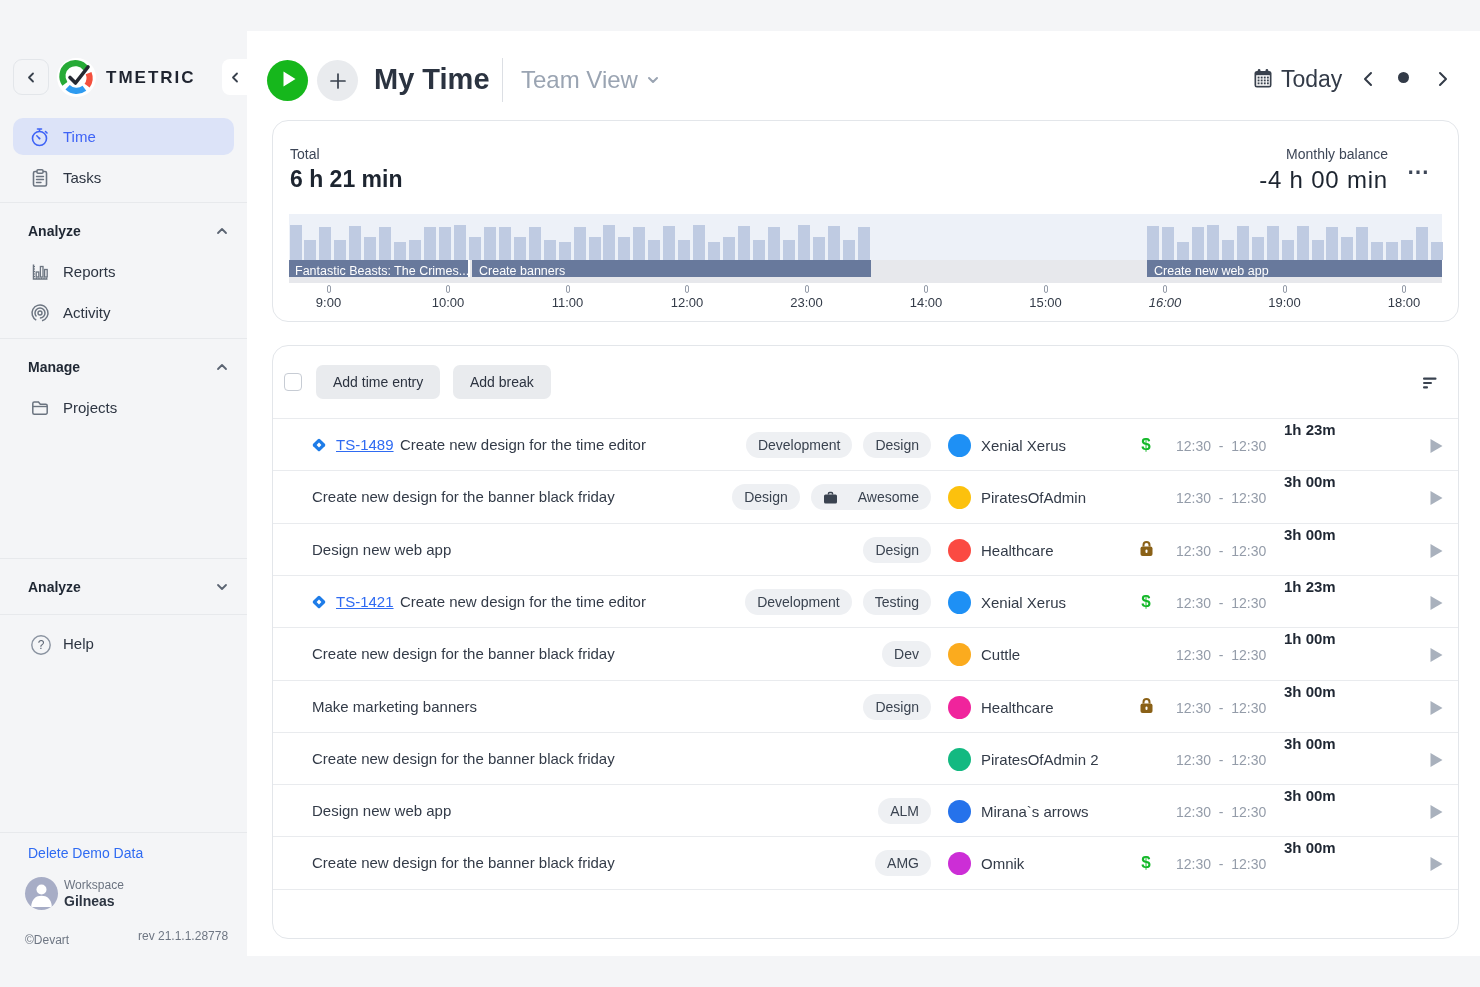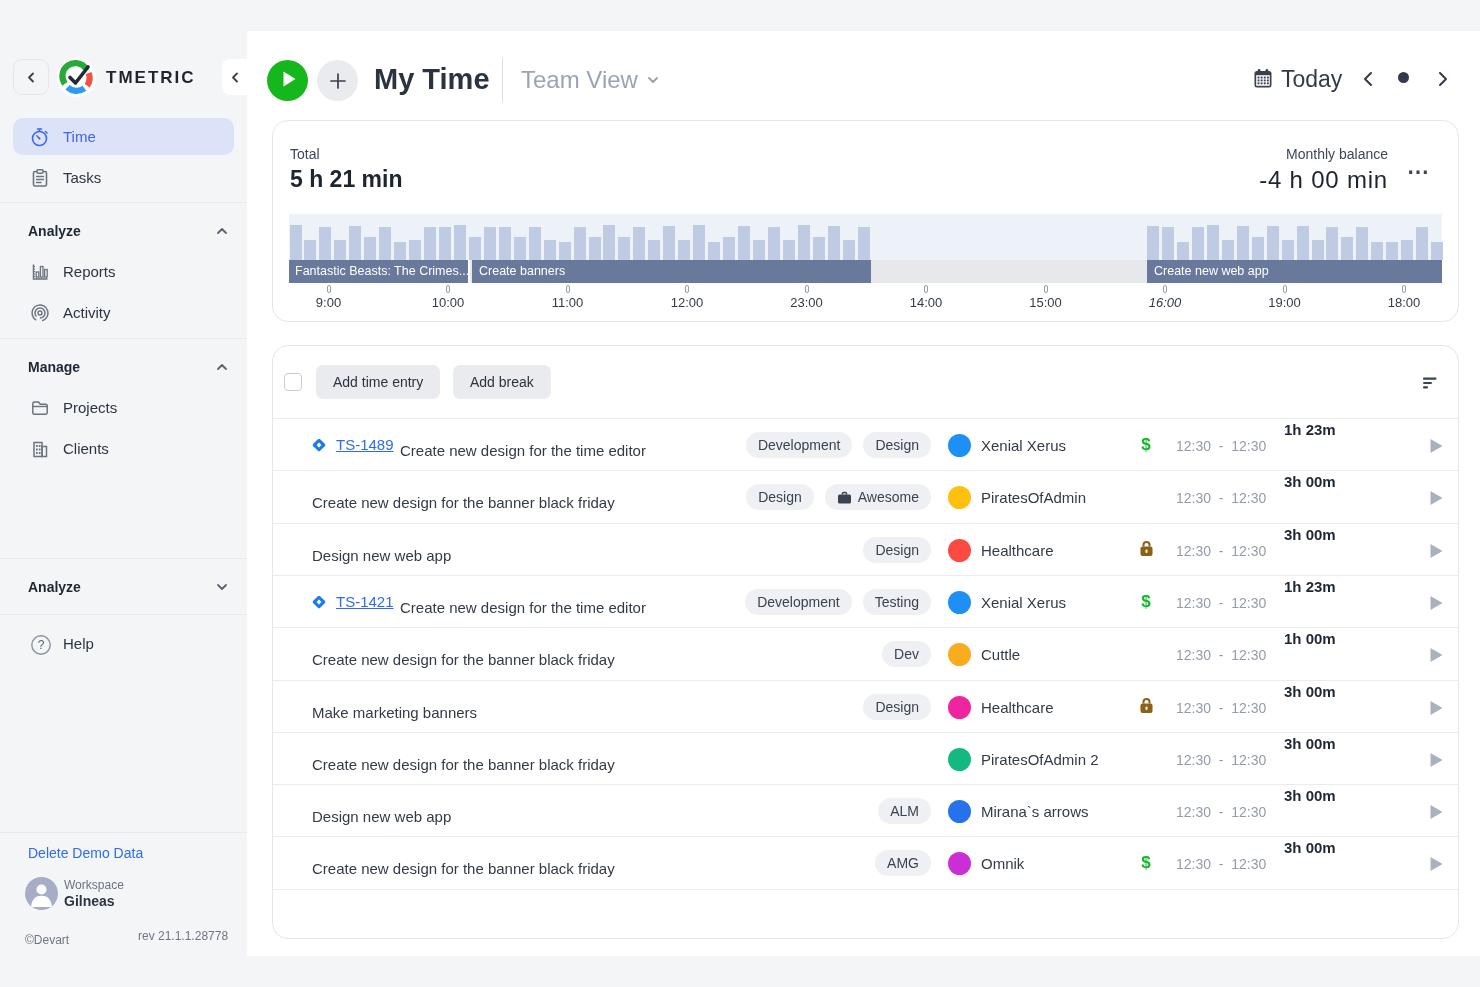--- a/index.html
+++ b/index.html
@@ -34,28 +34,28 @@
 .today { position:absolute; left:1281px; top:66px; font-size:23px; color:#333b48; }
 .calic { position:absolute; left:1253px; top:68px; }
 .navc { position:absolute; top:68px; color:#333b48; }
 
 .card { position:absolute; left:272px; background:#fff; border:1px solid #e3e6ea; border-radius:16px; }
 .lab13 { position:absolute; font-size:14px; color:#3d4657; }
 .big { position:absolute; font-size:23px; color:#1d2530; }
 .chart { position:absolute; left:16px; top:93px; width:1153px; height:46px; background:#edf1f8; }
 .bar { position:absolute; bottom:0; width:12px; background:#bfcbe2; }
 .strip { position:absolute; left:16px; top:139px; width:1153px; height:23px; background:#e7e8ec; }
-.seg { position:absolute; top:0; height:23px; background:#68799c; color:#fff; font-size:12.5px; line-height:23px; padding-left:7px; overflow:hidden; white-space:nowrap; }
+.seg { position:absolute; top:0; height:17px; background:#68799c; color:#fff; font-size:12.5px; line-height:23px; padding-left:7px; overflow:hidden; white-space:nowrap; }
 .tick { position:absolute; top:164px; width:4px; height:8px; border:1.5px solid #959ca9; border-radius:3px; }
 .tlab { position:absolute; top:174px; font-size:13px; color:#333b48; width:50px; text-align:center; }
 
 .btn { position:absolute; top:19px; height:34px; background:#e9ebee; border-radius:7px; font-size:14px; color:#2c3340; display:flex; align-items:center; padding:0 17px; }
 .cbx { position:absolute; left:11px; top:27px; width:18px; height:18px; border:1.5px solid #c7ccd4; border-radius:4px; background:#fff; }
 .row { position:absolute; left:0; width:1185px; height:52.3px; border-top:1px solid #e9ebee; }
-.rtitle { position:absolute; top:23px; font-size:15px; color:#333b48; }
+.rtitle { position:absolute; top:17px; font-size:15px; color:#333b48; }
 .tslink { position:absolute; top:17px; font-size:15px; color:#2f6bf2; text-decoration:underline; }
 .tags { position:absolute; right:527px; top:13px; display:flex; gap:11px; }
 .tag { height:26px; background:#eef0f3; border-radius:13px; font-size:14px; color:#3a4350; display:flex; align-items:center; padding:0 12px; white-space:nowrap; }
 .pcirc { position:absolute; left:675px; top:15px; width:23px; height:23px; border-radius:50%; }
 .pname { position:absolute; left:708px; top:18px; font-size:15px; color:#333b48; }
 .bill { position:absolute; left:863px; top:16px; width:20px; height:20px; text-align:center; }
 .times { position:absolute; left:903px; top:19px; font-size:14px; color:#949ca9; }
 .dur { position:absolute; left:1011px; top:2px; font-size:15px; font-weight:bold; color:#1f2733; }
 .playrow { position:absolute; left:1156px; top:19px; }
 </style></head>
@@ -133,37 +133,20 @@
 <div class="shead" style="top:328px;">Manage</div>
     <div class="schev" style="top:329px;"><svg width="14" height="14" viewBox="0 0 14 14" style="">
         <path d="M3 9 L7 5 L11 9" fill="none" stroke="#5b6472" stroke-width="1.8" stroke-linecap="round" stroke-linejoin="round"></path>
       </svg></div>
 <div class="mitem" style="top:358px;">
       <span class="ic"><svg width="20" height="20" viewBox="0 0 20 20" style="">
           <path d="M2.8 5.5 a1.5 1.5 0 0 1 1.5 -1.5 h4.2 l1.8 2.2 h5.4 a1.5 1.5 0 0 1 1.5 1.5 v7 a1.5 1.5 0 0 1 -1.5 1.5 h-11.4 a1.5 1.5 0 0 1 -1.5 -1.5 z" fill="none" stroke="#6b7480" stroke-width="1.5"></path>
 <path d="M2.8 8.5 h14.4" stroke="#6b7480" stroke-width="1.4"></path>
         </svg></span>
       <span class="lbl">Projects</span>
-    </div>
-<div class="mitem" style="top:399px;">
-      <span class="ic"><svg width="20" height="20" viewBox="0 0 20 20" style="">
-          <g fill="none" stroke="#6b7480" stroke-width="1.5">
-<rect x="4" y="3.5" width="8" height="14"></rect>
-<rect x="12" y="7.5" width="4.5" height="10"></rect>
-</g>
-<g fill="#6b7480"> 
-            <rect x="6" y="6" width="1.7" height="2"></rect>
-            <rect x="8.8" y="6" width="1.7" height="2"></rect>
-<rect x="6" y="9.5" width="1.7" height="2"></rect>
-            <rect x="8.8" y="9.5" width="1.7" height="2"></rect>
-<rect x="6" y="13" width="1.7" height="2"></rect>
-            <rect x="8.8" y="13" width="1.7" height="2"></rect>
-          </g>
-        </svg></span>
-      <span class="lbl">Clients</span>
     </div>
 <div class="sdiv" style="top:527px;"></div>
 <div class="shead" style="top:548px;">Analyze</div>
     <div class="schev" style="top:549px;"><svg width="14" height="14" viewBox="0 0 14 14" style="">
         <path d="M3 5 L7 9 L11 5" fill="none" stroke="#5b6472" stroke-width="1.8" stroke-linecap="round" stroke-linejoin="round"></path>
       </svg></div>
 <div class="sdiv" style="top:583px;"></div>
 <div class="mitem" style="top:594px;">
       <span class="ic"><svg width="22" height="22" viewBox="0 0 22 22" style="">
           <circle cx="11" cy="11" r="9.2" fill="none" stroke="#8a93a0" stroke-width="1.4"></circle>
@@ -223,21 +206,21 @@
       <path d="M11 3 L5 9 L11 15" fill="none" stroke="#333b48" stroke-width="2" stroke-linecap="round" stroke-linejoin="round"></path>
     </svg></div>
 <div class="navc" style="left:1398px; top:72px;">
     <span style="display:block;width:11px;height:11px;border-radius:50%;background:#333b48;"></span>
   </div>
 <div class="navc" style="left:1435px; top:70px;"><svg width="16" height="18" viewBox="0 0 16 18" style="">
       <path d="M5 3 L11 9 L5 15" fill="none" stroke="#333b48" stroke-width="2" stroke-linecap="round" stroke-linejoin="round"></path>
     </svg></div>
 <div class="card" style="top:120px; width:1187px; height:202px;">
 <div class="lab13" style="left:17px; top:25px;">Total</div>
-<div class="big" style="left:17px; top:45px; font-weight:bold;">5 h 21 min</div>
+<div class="big" style="left:17px; top:45px; font-weight:bold;">6 h 21 min</div>
 <div class="lab13" style="right:70px; top:25px; text-align:right;">Monthly balance</div>
 <div class="big" style="right:70px; top:45px; font-weight:500; font-size:24px; letter-spacing:0.8px;">-4 h 00 min</div>
 <div style="position:absolute; right:27px; top:38px; font-size:22px; letter-spacing:2px; color:#3d4657; font-weight:bold;">⋯</div>
 <div class="chart">
       <div class="bar" style="left:0.5px; height:35px;"></div>
       <div class="bar" style="left:15.4px; height:20px;"></div>
       <div class="bar" style="left:30.4px; height:33px;"></div>
       <div class="bar" style="left:45.3px; height:20px;"></div>
       <div class="bar" style="left:60.3px; height:34px;"></div>
       <div class="bar" style="left:75.2px; height:23px;"></div>
@@ -354,21 +337,21 @@
 </div>
 <div class="row" style="top:124.3px;">
 <div class="rtitle" style="left:39px;">Create new design for the banner black friday</div>
 <div class="tags">
         <span class="tag">Design</span>
         <span class="tag">
           <svg width="15" height="13" viewBox="0 0 15 13" style="">
             <rect x="1" y="3.5" width="13" height="9" rx="1.5" fill="#3a4350"></rect>
 <path d="M5.5 3.5 V2.5 a1 1 0 0 1 1-1 h2 a1 1 0 0 1 1 1 V3.5" fill="none" stroke="#3a4350" stroke-width="1.5"></path>
           </svg>
-          <span style="margin-left:6px;">Awesome</span>
+          <span style="margin-left:20px;">Awesome</span>
         </span>
       </div>
 <div class="pcirc" style="background:#fcc10d;"></div>
 <div class="pname">PiratesOfAdmin</div>
 <div class="times">12:30&nbsp; - &nbsp;12:30</div>
 <div class="dur">3h 00m</div>
 <div class="playrow"><svg width="15" height="16" viewBox="0 0 15 16" style="">
           <path d="M1.5 1 L13.5 8 L1.5 15 Z" fill="#a9b1bd"></path>
         </svg></div>
 </div>

